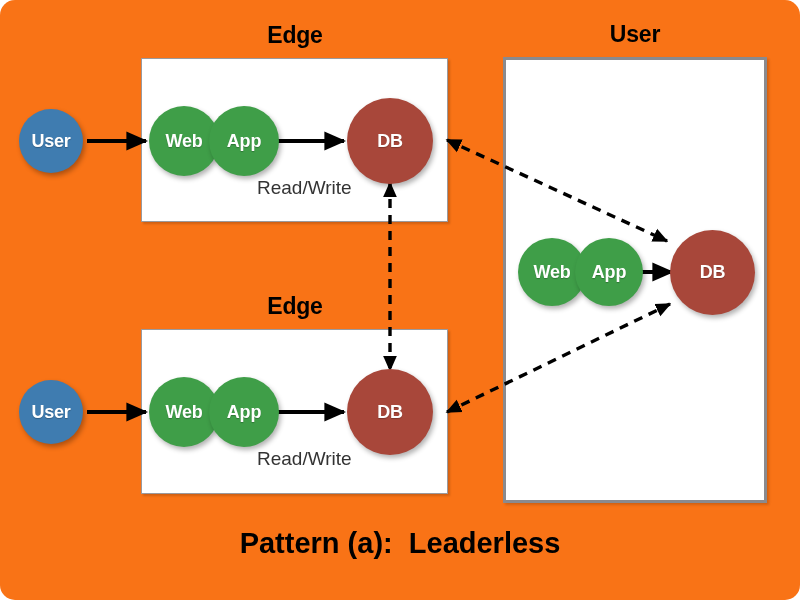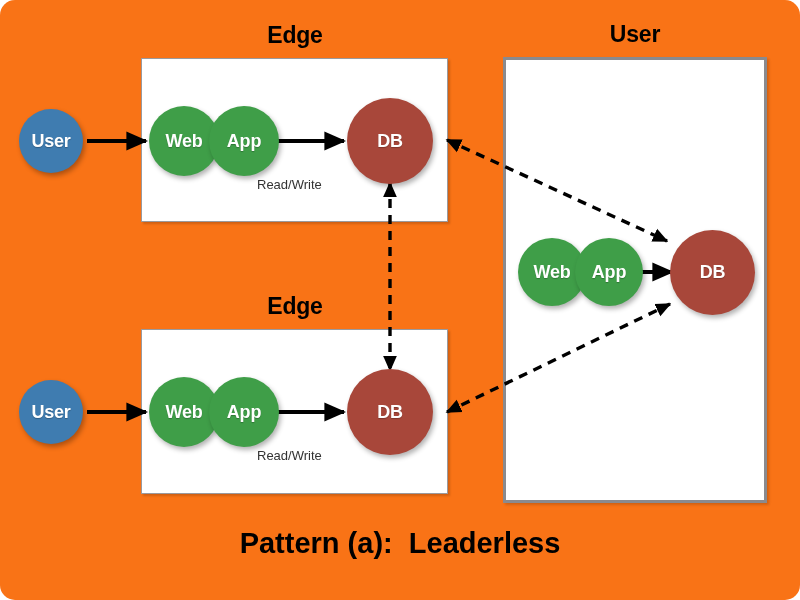--- a/index.html
+++ b/index.html
@@ -61,21 +61,21 @@
     font-size: 18px;
     letter-spacing: -0.2px;
     box-shadow: 2px 3px 5px rgba(0,0,0,0.30);
     text-shadow: 0 1px 1px rgba(0,0,0,0.25);
     box-sizing: border-box;
   }
   .node span { pointer-events: none; }
   
   .rw-label {
     position: absolute;
-    font-size: 13px;
+    font-size: 19px;
     color: #333333;
     white-space: nowrap;
   }
   
   .caption {
     position: absolute;
     font-size: 29px;
     font-weight: bold;
     color: #000000;
     text-align: center;

